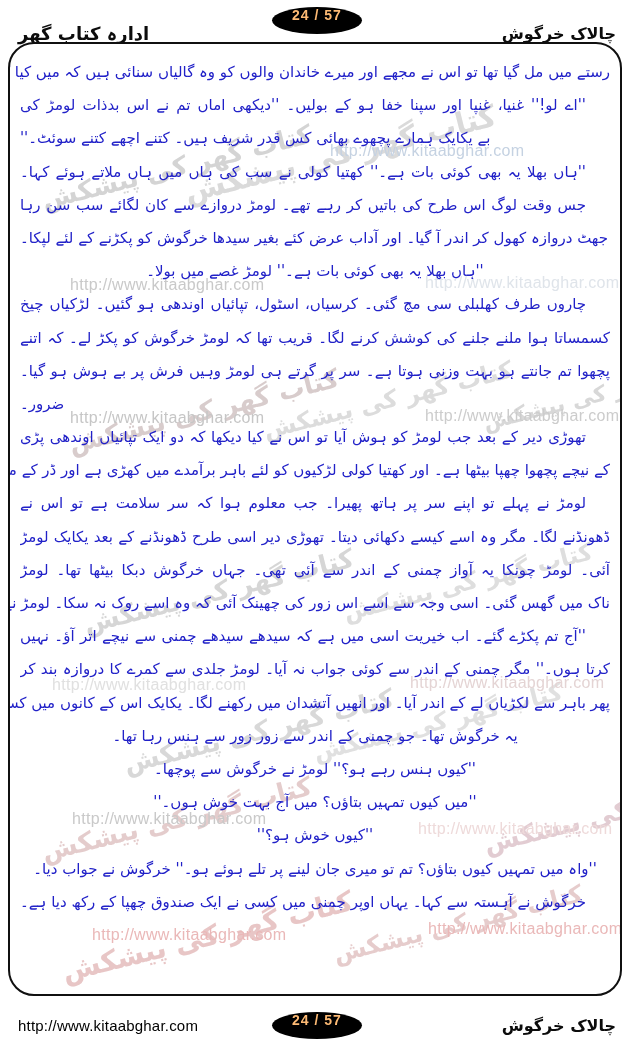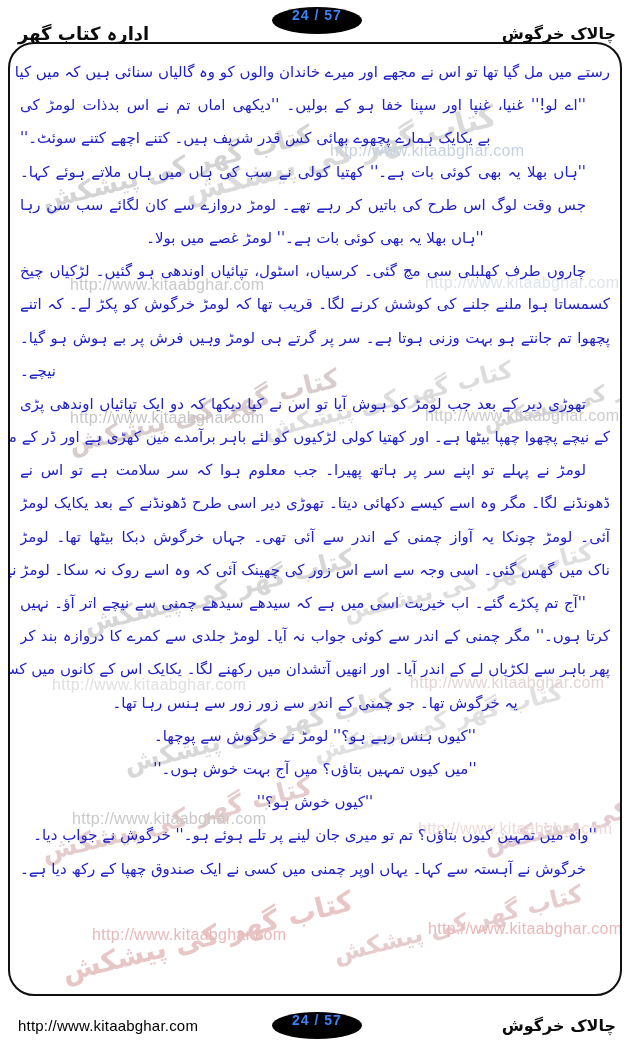--- a/index.html
+++ b/index.html
@@ -16,21 +16,21 @@
   .top-bar{top:12px;}
   .bottom-bar{top:1002px;height:47px;}
   .urdu-title{
     font-family:"DejaVu Sans",sans-serif;font-weight:bold;color:#0c0c0c;
     direction:rtl;white-space:nowrap;
   }
   .title-small{font-size:18px;}
   .title-big{font-size:16px;}
   .badge{
     position:absolute;left:50%;transform:translateX(-50%);
-    width:90px;height:27px;background:#000000;color:#3b82f6;
+    width:90px;height:27px;background:#000000;color:#fdba74;
     border-radius:50%;text-align:center;line-height:27px;
     font:bold 14px "Liberation Sans",sans-serif;letter-spacing:1px;
   }
   .footer-url{
     font:15px "Liberation Sans",sans-serif;color:#000000;letter-spacing:.2px;
   }
   
   .content-box{
     position:absolute;left:8px;top:42px;width:614px;height:954px;
     border:2px solid #101010;border-radius:26px;background:#ffffff;
@@ -94,25 +94,26 @@
       <span class="wm-url" style="left: 408px; top: 776px; color: rgb(238, 218, 218);">http://www.kitaabghar.com</span>
       <span class="wm-url" style="left: 82px; top: 882px; color: rgb(234, 184, 184);">http://www.kitaabghar.com</span>
       <span class="wm-url" style="left: 418px; top: 876px; color: rgb(234, 184, 184);">http://www.kitaabghar.com</span>
     </div>
   <div class="text-lines">
       <div class="line right">رستے میں مل گیا تھا تو اس نے مجھے اور میرے خاندان والوں کو وہ گالیاں سنائی ہیں کہ میں کیا کہوں؟''</div>
       <div class="line open">''اے لو!'' غنیا، غنپا اور سپنا خفا ہو کے بولیں۔ ''دیکھی اماں تم نے اس بدذات لومڑ کی حرکت، پچھوے بھائی کو گالیاں دے رہا تھا۔ اور</div>
       <div class="line end">بے یکایک ہمارے پچھوے بھائی کس قدر شریف ہیں۔ کتنے اچھے کتنے سوئٹ۔''</div>
       <div class="line open">''ہاں بھلا یہ بھی کوئی بات ہے۔'' کھتیا کولی نے سب کی ہاں میں ہاں ملاتے ہوئے کہا۔ ''تم ضرور اسے بیچ دو۔ لومڑ جانوروں میں</div>
       <div class="line open">جس وقت لوگ اس طرح کی باتیں کر رہے تھے۔ لومڑ دروازے سے کان لگائے سب سن رہا تھا۔ اسے خرگوش پر بڑا غصّہ آیا۔ وہ</div>
+      <div class="line end">جھٹ دروازہ کھول کر اندر آ گیا۔ اور آداب عرض کئے بغیر سیدھا خرگوش کو پکڑنے کے لئے لپکا۔</div>
       <div class="line center">''ہاں بھلا یہ بھی کوئی بات ہے۔'' لومڑ غصے میں بولا۔</div>
       <div class="line open">چاروں طرف کھلبلی سی مچ گئی۔ کرسیاں، اسٹول، تپائیاں اوندھی ہو گئیں۔ لڑکیاں چیخ مار کے باہر برآمدے میں بھاگیں پچھوا میز پر</div>
       <div class="line full">کسمساتا ہوا ملنے جلنے کی کوشش کرنے لگا۔ قریب تھا کہ لومڑ خرگوش کو پکڑ لے۔ کہ اتنے میں پچھوا زور سے اپنی میز سے سرکا اور لومڑ کے سر پر جا گرا۔</div>
       <div class="line full">پچھوا تم جانتے ہو بہت وزنی ہوتا ہے۔ سر پر گرتے ہی لومڑ وہیں فرش پر بے ہوش ہو گیا۔ اور خرگوش ڈر کے مارے چھلانگ لگا کر چمنی میں جا</div>
-      <div class="line end">نیچے۔</div>
+      <div class="line end">ضرور۔</div>
       <div class="line open">تھوڑی دیر کے بعد جب لومڑ کو ہوش آیا تو اس نے کیا دیکھا کہ دو ایک تپائیاں اوندھی پڑی ہیں دو ایک کرسیاں ٹوٹی پڑی ہیں ایک صوفے</div>
       <div class="line end">کے نیچے پچھوا چھپا بیٹھا ہے۔ اور کھتیا کولی لڑکیوں کو لئے باہر برآمدے میں کھڑی ہے اور ڈر کے مارے کانپ رہی ہے۔</div>
       <div class="line open">لومڑ نے پہلے تو اپنے سر پر ہاتھ پھیرا۔ جب معلوم ہوا کہ سر سلامت ہے تو اس نے اطمینان سے ادھر اُدھر دیکھا۔ اور چپکے چپکے خرگوش کو</div>
       <div class="line full">ڈھونڈنے لگا۔ مگر وہ اسے کیسے دکھائی دیتا۔ تھوڑی دیر اسی طرح ڈھونڈنے کے بعد یکایک لومڑ کے کانوں میں کسی کے زور سے چھینکنے کی آواز</div>
       <div class="line full">آئی۔ لومڑ چونکا یہ آواز چمنی کے اندر سے آئی تھی۔ جہاں خرگوش دبکا بیٹھا تھا۔ لومڑ مسکرایا۔ اس کی سمجھ میں آ گیا کہ چمنی کے اندر کالک خرگوش کی</div>
       <div class="line end">ناک میں گھس گئی۔ اسی وجہ سے اسے اس زور کی چھینک آئی کہ وہ اسے روک نہ سکا۔ لومڑ نے چمنی کے قریب جا کر اونچی آواز میں کہا۔</div>
       <div class="line open">''آج تم پکڑے گئے۔ اب خیریت اسی میں ہے کہ سیدھے سیدھے چمنی سے نیچے اتر آؤ۔ نہیں تو میں آگ جلا کے چمنی میں دھواں</div>
       <div class="line full">کرتا ہوں۔'' مگر چمنی کے اندر سے کوئی جواب نہ آیا۔ لومڑ جلدی سے کمرے کا دروازہ بند کر کے باہر آ گیا۔ اس نے جلدی سے دروازہ بند کر دیا۔</div>
       <div class="line end">پھر باہر سے لکڑیاں لے کے اندر آیا۔ اور انھیں آتشدان میں رکھنے لگا۔ یکایک اس کے کانوں میں کسی کے ہنسنے کی آواز آئی۔</div>
       <div class="line center">یہ خرگوش تھا۔ جو چمنی کے اندر سے زور زور سے ہنس رہا تھا۔</div>

